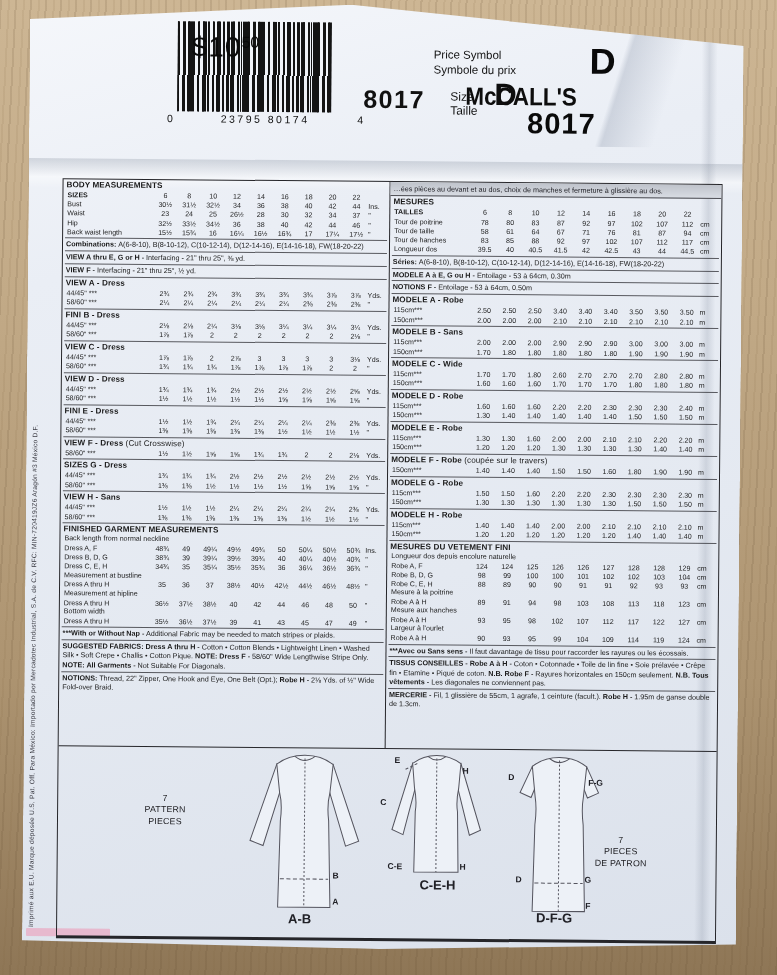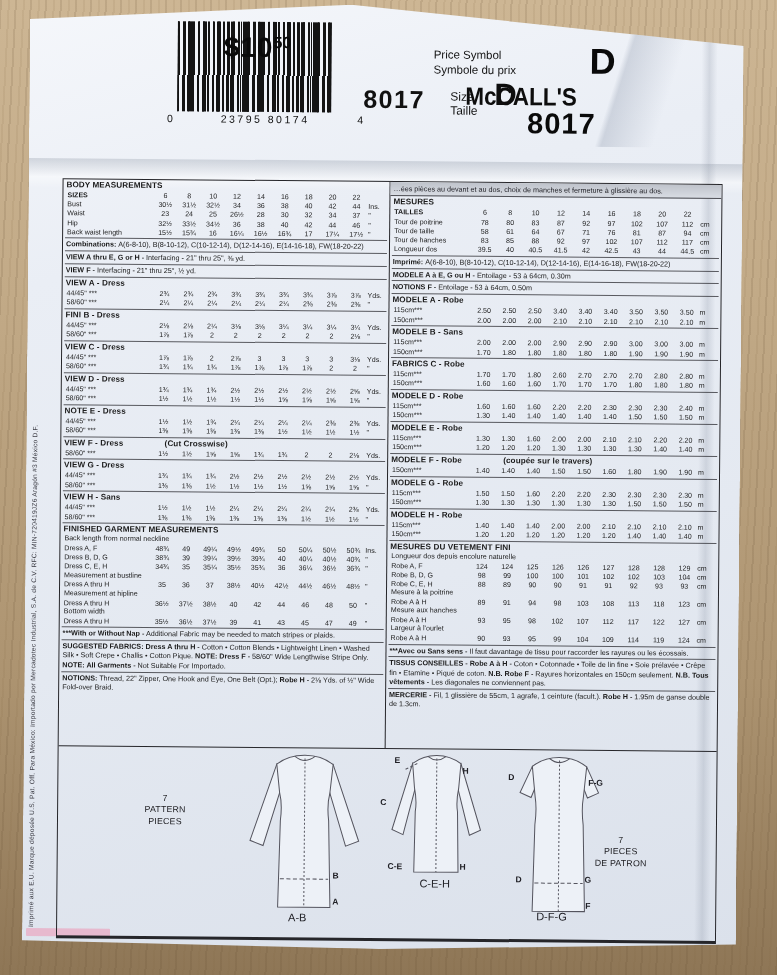--- a/index.html
+++ b/index.html
@@ -30,60 +30,60 @@
 
   
   .barcode{position:absolute;left:148px;top:18px;width:154px;height:90px;
     background:
       repeating-linear-gradient(90deg,#141414 0 2px,transparent 2px 5px),
       repeating-linear-gradient(90deg,#141414 0 1px,transparent 1px 7px),
       repeating-linear-gradient(90deg,transparent 0 11px,#141414 11px 14px);}
   .upc{position:absolute;left:138px;top:109px;width:196px;display:flex;justify-content:space-between;
     font-size:10.5px;color:#101010;}
   .upc .mid{letter-spacing:2.5px;}
-  .price{position:absolute;left:162px;top:28px;font-size:28px;font-weight:bold;color:#0a0a0a;letter-spacing:1px;margin-left:32px;}
+  .price{position:absolute;left:162px;top:28px;font-size:28px;font-weight:normal;color:#0a0a0a;letter-spacing:1px;}
   .price .cents{font-size:16px;vertical-align:9px;letter-spacing:0;}
   .ps-label{position:absolute;left:404px;top:42px;font-size:11.5px;line-height:1.3;color:#141414;}
   .ps-d{position:absolute;left:560px;top:34px;font-size:36px;font-weight:bold;color:#0a0a0a;}
   .pat-num{position:absolute;left:334px;top:80px;font-size:25px;font-weight:600;letter-spacing:1.5px;color:#111;}
   .size-stack{position:absolute;left:421px;top:85px;font-size:12px;line-height:1.15;color:#141414;}
   .brand{position:absolute;left:436px;top:76px;font-size:25px;font-weight:700;letter-spacing:0;
     transform:scaleX(.9);transform-origin:left;color:#0d0d0d;}
   .size-d{position:absolute;left:465px;top:71px;font-size:31px;font-weight:700;color:#0d0d0d;}
   .brand-num{position:absolute;left:498px;top:101px;font-size:29px;font-weight:800;letter-spacing:1px;color:#0a0a0a;}
 
   
   .main-box{position:absolute;left:34px;top:176px;width:658px;height:756px;
     border:1.6px solid #26262a;border-bottom-width:3px;display:flex;flex-direction:column;}
   .columns{display:flex;height:566px;overflow:hidden;border-bottom:1.6px solid #26262a;}
   .col-en{width:322px;flex:none;border-right:1.4px solid #26262a;padding:0 2px;}
   .col-fr{flex:1;padding:0 2px;min-width:0;}
   .sec{border-top:1px solid rgba(40,40,46,.75);padding:1px 1px 1.5px;}
   .sec.first{border-top:none;}
   .sec-title{font-size:8.1px;font-weight:bold;line-height:1.25;letter-spacing:.1px;}
-  .sec-title .reg{font-weight:bold;margin-left:39px;}
+  .sec-title .reg{font-weight:normal;}
   .subhead{font-size:7.1px;line-height:1.25;padding-left:1px;}
   .trow{display:flex;font-size:7.05px;line-height:1.3;}
   .trow .tlabel{width:86px;flex:none;padding-left:1px;white-space:nowrap;overflow:hidden;}
   .col-fr .trow .tlabel{width:78px;}
   .trow .tval{flex:1;text-align:center;white-space:nowrap;}
   .trow .tunit{width:18px;flex:none;text-align:left;}
   .para{font-size:7.2px;line-height:1.3;}
   .b{font-weight:bold;}
   .partial-top{background:linear-gradient(180deg,#bfc3cb,#d8dce3);font-size:7.2px;line-height:1.3;
     padding:2px 3px;border-bottom:1px solid rgba(40,40,46,.75);margin:0 -2px;color:#24242a;}
 
   
   .diagram-band{flex:1;position:relative;}
   .diagram-band svg{position:absolute;inset:0;width:100%;height:100%;}
   .pieces-label{position:absolute;text-align:center;font-size:8.8px;line-height:1.3;color:#202024;letter-spacing:.2px;}
   .pieces-left{left:62px;top:46px;width:90px;}
   .pieces-right{left:508px;top:84px;width:110px;}
   .dlabel{position:absolute;font-size:8.5px;font-weight:bold;color:#202026;}
-  .dcaption{position:absolute;font-size:11px;font-weight:normal;color:#202026;}
+  .dcaption{position:absolute;font-size:13px;font-weight:bold;color:#202026;}
 </style>
 </head>
 <body>
 
 <div class="envelope">
   <div class="fold"></div>
   <div class="crease"></div>
   <div class="rfold"></div>
   <div class="pink-strip"></div>
 
@@ -298,21 +298,21 @@
                 <span class="tval">1½</span>
                 <span class="tval">1½</span>
                 <span class="tval">1⅝</span>
                 <span class="tval">1⅝</span>
                 <span class="tval">1⅝</span>
                 <span class="tval">1⅝</span>
                 <span class="tunit">"</span>
               </div>
             </div>
             <div class="sec">
-              <div class="sec-title"><span>NOTE E - Dress</span></div>
+              <div class="sec-title"><span>FINI E - Dress</span></div>
               <div class="trow">
                 <span class="tlabel">44/45" ***</span>
                 <span class="tval">1½</span>
                 <span class="tval">1½</span>
                 <span class="tval">1¾</span>
                 <span class="tval">2¼</span>
                 <span class="tval">2¼</span>
                 <span class="tval">2¼</span>
                 <span class="tval">2¼</span>
                 <span class="tval">2⅜</span>
@@ -343,21 +343,21 @@
                 <span class="tval">1⅝</span>
                 <span class="tval">1¾</span>
                 <span class="tval">1¾</span>
                 <span class="tval">2</span>
                 <span class="tval">2</span>
                 <span class="tval">2⅛</span>
                 <span class="tunit">Yds.</span>
               </div>
             </div>
             <div class="sec">
-              <div class="sec-title"><span>VIEW G - Dress</span></div>
+              <div class="sec-title"><span>SIZES G - Dress</span></div>
               <div class="trow">
                 <span class="tlabel">44/45" ***</span>
                 <span class="tval">1¾</span>
                 <span class="tval">1¾</span>
                 <span class="tval">1¾</span>
                 <span class="tval">2½</span>
                 <span class="tval">2½</span>
                 <span class="tval">2½</span>
                 <span class="tval">2½</span>
                 <span class="tval">2½</span>
@@ -489,21 +489,21 @@
                 <span class="tval">41</span>
                 <span class="tval">43</span>
                 <span class="tval">45</span>
                 <span class="tval">47</span>
                 <span class="tval">49</span>
                 <span class="tunit">"</span>
               </div>
             </div>
         </div>
         <div class="sec para"><span class="b">***With or Without Nap</span><span> - Additional Fabric may be needed to match stripes or plaids.</span></div>
-        <div class="sec para"><span class="b">SUGGESTED FABRICS: Dress A thru H</span><span> - Cotton • Cotton Blends • Lightweight Linen • Washed Silk • Soft Crepe • Challis • Cotton Pique. </span><span class="b">NOTE: Dress F</span><span> - 58/60" Wide Lengthwise Stripe Only. </span><span class="b">NOTE: All Garments</span><span> - Not Suitable For Importado.</span></div>
+        <div class="sec para"><span class="b">SUGGESTED FABRICS: Dress A thru H</span><span> - Cotton • Cotton Blends • Lightweight Linen • Washed Silk • Soft Crepe • Challis • Cotton Pique. </span><span class="b">NOTE: Dress F</span><span> - 58/60" Wide Lengthwise Stripe Only. </span><span class="b">NOTE: All Garments</span><span> - Not Suitable For Diagonals.</span></div>
         <div class="sec para"><span class="b">NOTIONS:</span><span> Thread, 22" Zipper, One Hook and Eye, One Belt (Opt.); </span><span class="b">Robe H</span><span> - 2⅛ Yds. of ½" Wide Fold-over Braid.</span></div>
       </div>
 
       <div class="col-fr">
         <div class="partial-top">…ées pièces au devant et au dos, choix de manches et fermeture à glissière au dos.</div>
         <div class="sec first">
           <div class="sec-title">MESURES</div>
           <div>
               <div class="trow">
                 <span class="tlabel b">TAILLES</span>
@@ -565,21 +565,21 @@
                 <span class="tval">41.5</span>
                 <span class="tval">42</span>
                 <span class="tval">42.5</span>
                 <span class="tval">43</span>
                 <span class="tval">44</span>
                 <span class="tval">44.5</span>
                 <span class="tunit">cm</span>
               </div>
             </div>
         </div>
-        <div class="sec para"><span class="b">Imprimé: </span><span>A(6-8-10), B(8-10-12), C(10-12-14), D(12-14-16), E(14-16-18), FW(18-20-22)</span></div>
+        <div class="sec para"><span class="b">Séries: </span><span>A(6-8-10), B(8-10-12), C(10-12-14), D(12-14-16), E(14-16-18), FW(18-20-22)</span></div>
         <div class="sec para"><span class="b">MODELE A à E, G ou H</span><span> - Entoilage - 53 à 64cm, 0.30m</span></div>
         <div class="sec para"><span class="b">NOTIONS F</span><span> - Entoilage - 53 à 64cm, 0.50m</span></div>
         <div>
             <div class="sec">
               <div class="sec-title"><span>MODELE A - Robe</span></div>
               <div class="trow">
                 <span class="tlabel">115cm***</span>
                 <span class="tval">2.50</span>
                 <span class="tval">2.50</span>
                 <span class="tval">2.50</span>
@@ -628,21 +628,21 @@
                 <span class="tval">1.80</span>
                 <span class="tval">1.80</span>
                 <span class="tval">1.80</span>
                 <span class="tval">1.90</span>
                 <span class="tval">1.90</span>
                 <span class="tval">1.90</span>
                 <span class="tunit">m</span>
               </div>
             </div>
             <div class="sec">
-              <div class="sec-title"><span>FABRICS C - Robe</span></div>
+              <div class="sec-title"><span>MODELE C - Wide</span></div>
               <div class="trow">
                 <span class="tlabel">115cm***</span>
                 <span class="tval">1.70</span>
                 <span class="tval">1.70</span>
                 <span class="tval">1.80</span>
                 <span class="tval">2.60</span>
                 <span class="tval">2.70</span>
                 <span class="tval">2.70</span>
                 <span class="tval">2.70</span>
                 <span class="tval">2.80</span>

